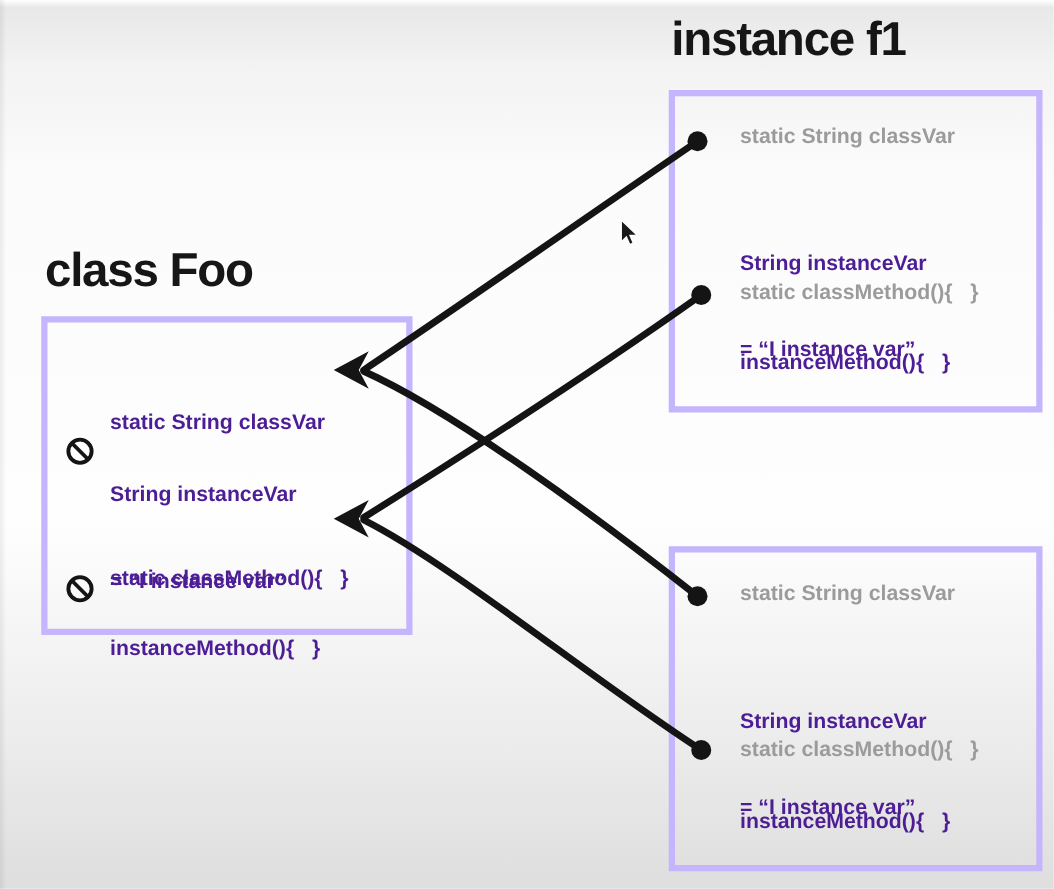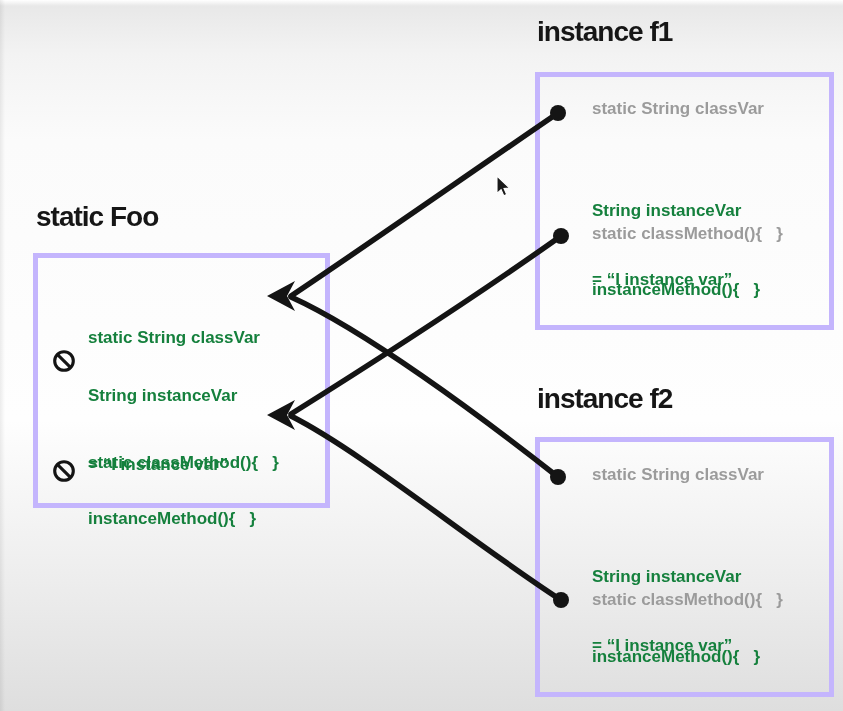--- a/index.html
+++ b/index.html
@@ -4,51 +4,51 @@
 <style>
   html,body{margin:0;padding:0;}
   body{
     width:843px;height:711px;overflow:hidden;position:relative;
     background:linear-gradient(180deg,#ffffff 0px,#e8e8e8 6px,#f3f3f3 55px,#fbfbfb 140px,#fefefe 420px,#ebebeb 600px,#dedede 711px);
     font-family:"Liberation Sans","DejaVu Sans",sans-serif;
   }
   .stage{position:absolute;inset:0;}
   .edge-shade{position:absolute;left:0;top:0;width:5px;height:711px;
     background:linear-gradient(90deg,rgba(0,0,0,.07),rgba(0,0,0,0));}
-  .title{position:absolute;font-size:28px;font-weight:700;color:#161616;
+  .title{position:absolute;font-size:38px;font-weight:700;color:#161616;
     letter-spacing:-1px;line-height:36px;white-space:pre;}
   .t-class{left:36px;top:199px;}
   .t-f1{left:537px;top:14px;}
   .t-f2{left:537px;top:381px;}
   .box{position:absolute;border:5px solid #c4b5fd;background:transparent;}
   .b-class{left:33px;top:253px;width:287px;height:245px;}
   .b-f1{left:535px;top:72px;width:289px;height:248px;}
   .b-f2{left:535px;top:437px;width:289px;height:250px;}
   .member{position:absolute;left:50px;font-size:17px;font-weight:700;
-    color:#15803d;line-height:23px;white-space:pre;}
+    color:#4c1d95;line-height:23px;white-space:pre;}
   .inst .member{left:52px;}
   .ref{color:#9b9b9b;}
   .cm1{top:22px}.cm2{top:80px}.cm3{top:147px}.cm4{top:203px}
   .f1m1{top:20px}.f1m2{top:76px}.f1m3{top:145px}.f1m4{top:201px}
   .f2m1{top:21px}.f2m2{top:77px}.f2m3{top:146px}.f2m4{top:203px}
   .noicon{position:absolute;width:24px;height:24px;}
   .ni1{left:14px;top:91px}.ni2{left:14px;top:201px}
   .overlay{position:absolute;left:0;top:0;width:843px;height:711px;pointer-events:none;}
   .wire{fill:none;stroke:#141414;stroke-width:5.5;stroke-linecap:round;}
   .dot{fill:#141414;}
   .ah{fill:#141414;}
 </style>
 </head>
 <body>
 
 <div class="stage">
 
   <div class="edge-shade"></div>
 
-  <div class="title t-class">static Foo</div>
+  <div class="title t-class">class Foo</div>
   <div class="box b-class">
     <div class="member cm1">
       <div>static String classVar</div>
     </div>
     <svg class="noicon ni1" viewBox="0 0 24 24">
       <circle cx="12" cy="12" r="9.3" fill="none" stroke="#141414" stroke-width="3.1"></circle>
       <line x1="5.6" y1="5.6" x2="18.4" y2="18.4" stroke="#141414" stroke-width="3.1"></line>
     </svg>
     <div class="member cm2">
       <div>String instanceVar</div>
@@ -70,21 +70,20 @@
   <div class="box b-f1 inst">
     <div class="member ref f1m1">static String classVar</div>
     <div class="member f1m2">
       <div>String instanceVar</div>
       <div>= “I instance var”</div>
     </div>
     <div class="member ref f1m3">static classMethod(){   }</div>
     <div class="member f1m4">instanceMethod(){   }</div>
   </div>
 
-  <div class="title t-f2">instance f2</div>
   <div class="box b-f2 inst">
     <div class="member ref f2m1">static String classVar</div>
     <div class="member f2m2">
       <div>String instanceVar</div>
       <div>= “I instance var”</div>
     </div>
     <div class="member ref f2m3">static classMethod(){   }</div>
     <div class="member f2m4">instanceMethod(){   }</div>
   </div>
 

